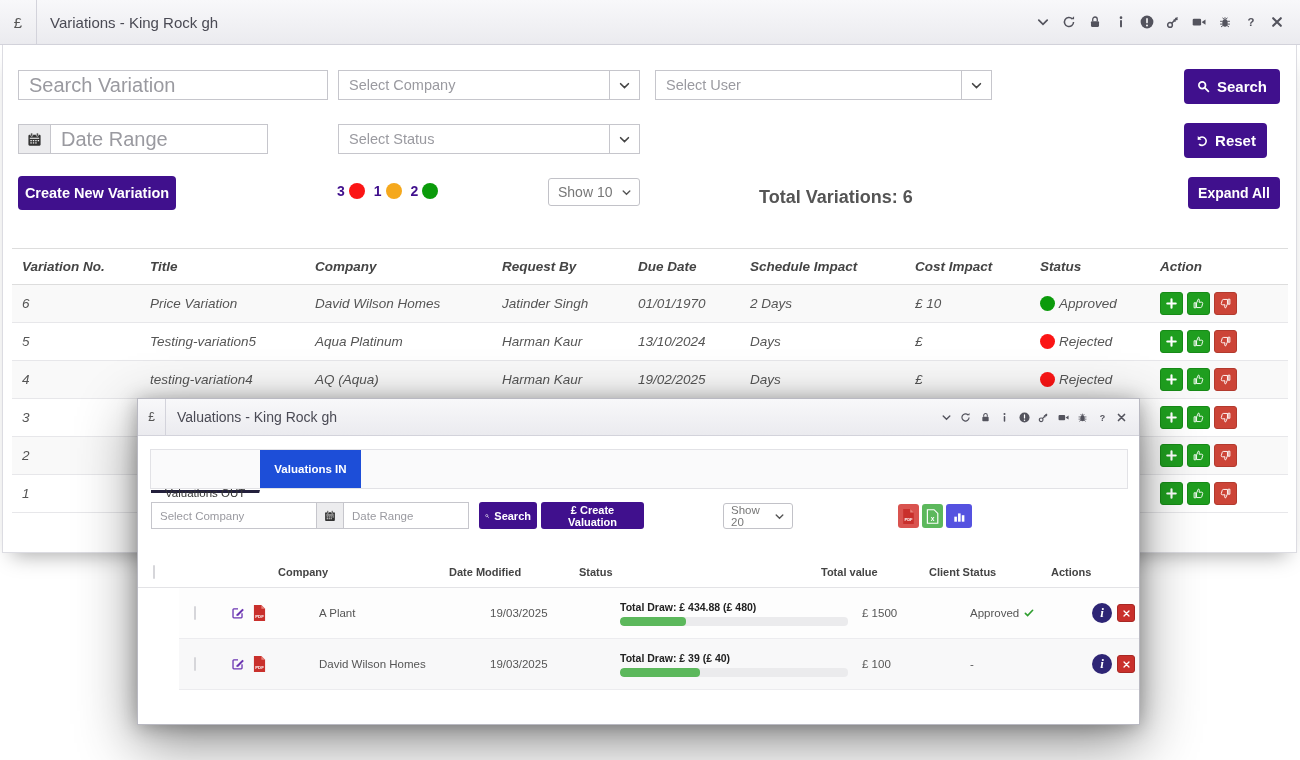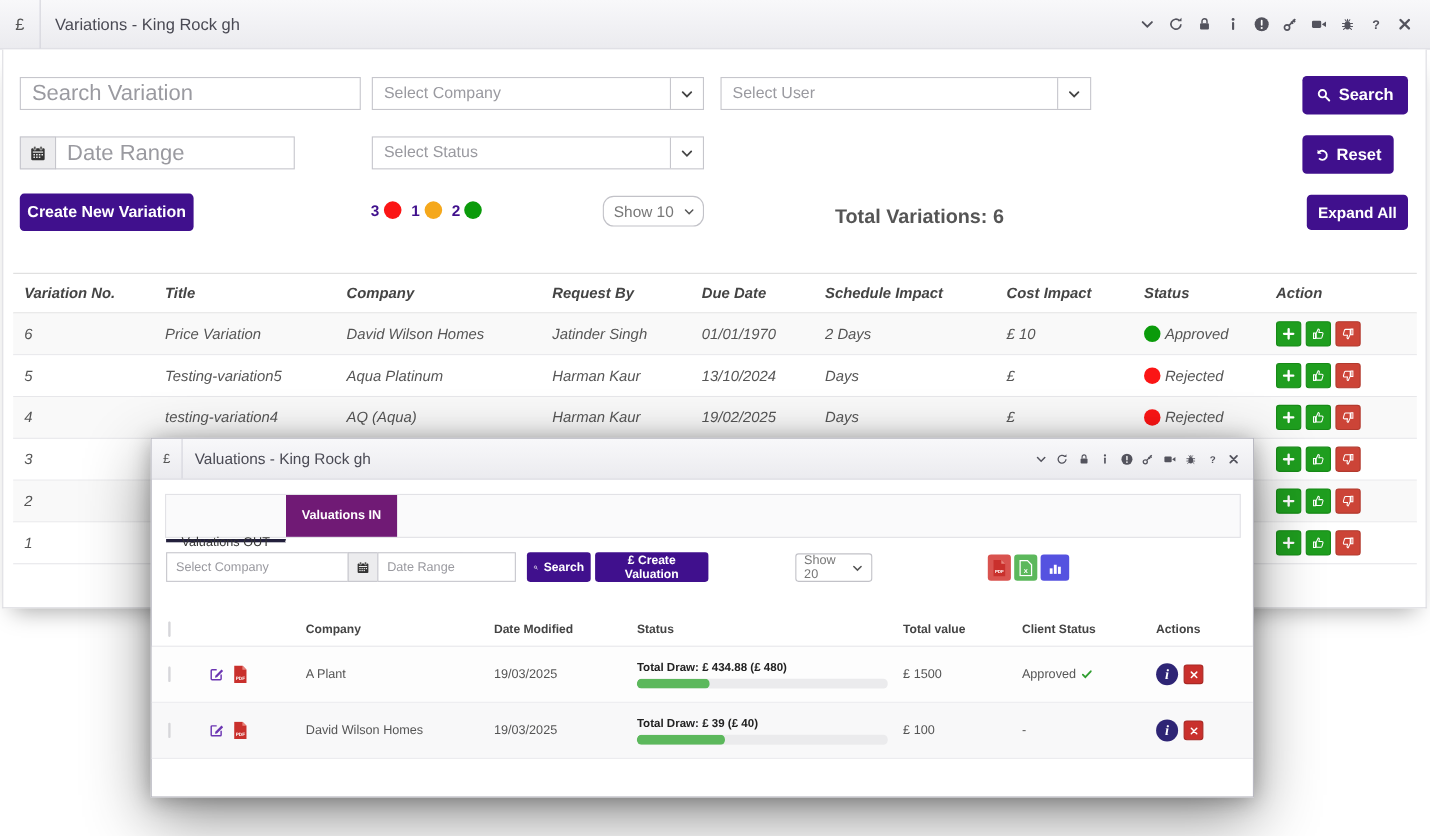--- a/index.html
+++ b/index.html
@@ -80,21 +80,21 @@
   .modal .win-title { margin-left:11px; font-size:14px; }
   .modal .win-icons { gap:8.5px; padding-right:12px; }
   .modal .win-icons .ic { width:11px; height:11px; }
 
   .tabstrip { position:absolute; left:12px; top:50px; width:978px; height:40px;
     background:#fafafb; border:1px solid #e2e2e6; display:flex; align-items:stretch; }
   .tab { display:flex; align-items:center; justify-content:center; font-size:11.5px;
     padding:0 14px; cursor:pointer; }
   .tab.active { background:#fff; border-right:1px solid #ddd; border-top:3px solid #23203c;
     color:#333; font-weight:normal;margin-top:40px; }
-  .tab.dark { background:#701a75; color:#fff; font-weight:bold; }
+  .tab.dark { background:#1d4ed8; color:#fff; font-weight:bold; }
 
   .sel-sm, .tbox-sm { height:27px; font-size:11.5px; }
   .sel-sm .sel-label { padding-left:8px; }
   .sel-sm .chev { width:28px; }
   .sel-sm .chev .ic { width:10px; height:10px; }
   .tbox-sm input { font-size:11.5px; padding:0 8px; }
   .addon-sm { height:27px; width:28px; }
   .addon-sm .ic { width:12px; height:12px; }
   .btn-sm { font-size:11px; border-radius:3px; gap:5px; }
   .btn-sm .ic { width:10px; height:10px; }
@@ -104,21 +104,21 @@
   .xbtn { width:21px; height:24px; border-radius:3px; display:flex; align-items:center;
     justify-content:center; cursor:pointer; }
   .xbtn .ic { width:13px; height:15px; }
   .xbtn.wide { width:26px; }
 
   .mgrid { display:grid; grid-template-columns:37px 88px 171px 130px 242px 108px 122px auto;
     align-items:center; padding-left:15px; }
   .mhead { position:absolute; left:0; width:1001px; top:158px; height:31px;
     border-bottom:1px solid #e3e3e6; font-size:11px; font-weight:bold; color:#444; }
   .mrows { position:absolute; left:0; width:1001px; top:189px; }
-  .mrow { height:51px; border-bottom:1px solid #ececef; font-size:11.5px; color:#555; background:#fdfdfd; }
+  .mrow { height:51px; border-bottom:1px solid #ececef; font-size:11.5px; color:#555; background:#fdfdfd;margin-left:41px; }
   .mrow:nth-child(even) { background:#f8f8f9; }
   .cb { width:17px; height:17px; border-radius:3px; background:#ededee; border:1px solid #d6d6da; }
   .row-icons { display:flex; align-items:center; gap:8px; }
   .edit-ic { width:14px; height:14px; color:#6b35b2; display:inline-flex; }
   .pdf-ic { width:13px; height:16px; display:inline-flex; }
   .edit-ic svg,.pdf-ic svg { width:100%; height:100%; }
   .draw-label { font-size:10.5px; font-weight:bold; color:#222; margin-bottom:4px; }
   .pbar { width:228px; height:9px; border-radius:4px; background:#ebebed; overflow:hidden; }
   .pfill { height:100%; border-radius:4px; background:#5cb85c; }
   .client-cell { display:flex; align-items:center; gap:5px; }
@@ -287,21 +287,21 @@
    </span>
       <span class="lg-item">
      <span class="num">1</span>
      <span class="dot" style="background:#f5a81c"></span>
    </span>
       <span class="lg-item">
      <span class="num">2</span>
      <span class="dot" style="background:#0b9b0b"></span>
    </span>
     </div>
-  <div class="show-sel" style="left:548px; top:178px; width:92px; height:28px; font-size:14px; padding-left:9px;border-radius:10px;">
+  <div class="show-sel" style="left:548px; top:178px; width:92px; height:28px; font-size:14px; padding-left:9px;">
     <span>Show 10</span>
     <span class="chev2">
         <span class="ic">
           <svg viewBox="0 0 16 16">
             <path d="M3.2 5.8l4.8 4.8 4.8-4.8" fill="none" stroke="currentColor" stroke-width="2" stroke-linecap="round"></path>
           </svg>
         </span>
       </span>
   </div>
   <div class="total-label" style="left:759px; top:187px;">Total Variations: 6</div>

